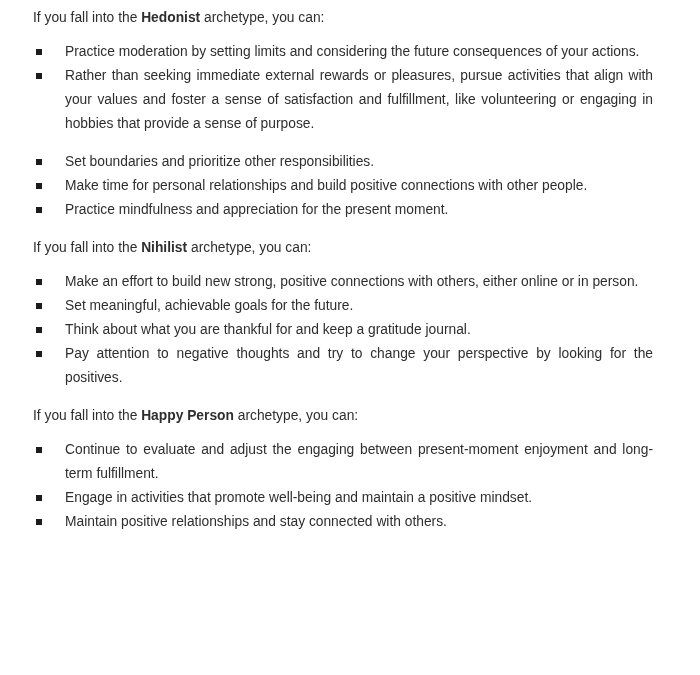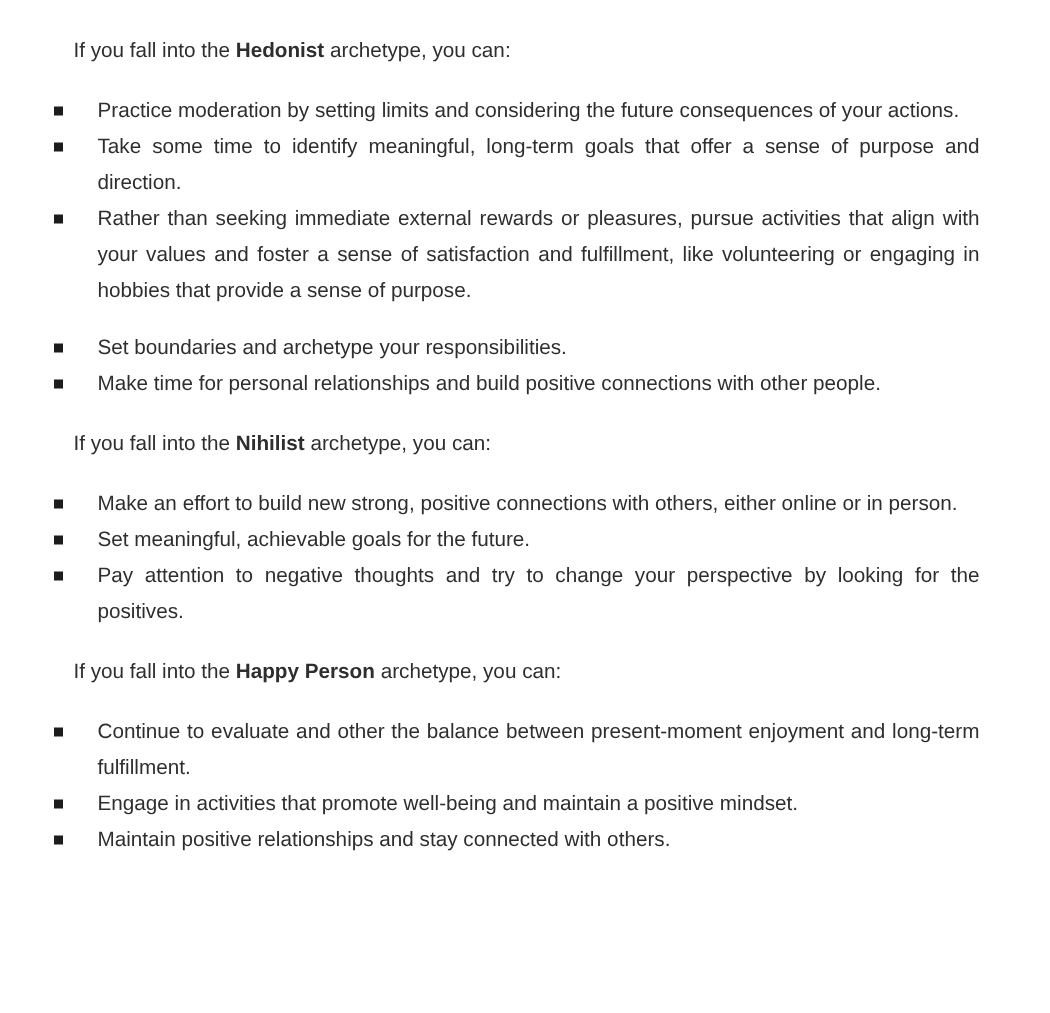--- a/index.html
+++ b/index.html
@@ -8,21 +8,21 @@
     width: 700px;
     height: 675px;
     background: #ffffff;
     overflow: hidden;
     font-family: "Liberation Sans", "DejaVu Sans", sans-serif;
     font-size: 13.8px;
     color: #2e2e2e;
     padding: 6px 47px 0 33px;
   }
   .heading {
-    margin: 16px;
+    margin: 0;
     line-height: 24px;
     white-space: pre-wrap;
   }
   .bold { font-weight: bold; }
   ul.advice {
     list-style: none;
     margin: 10px 0 14px 0;
     padding: 0;
   }
   li.li {
@@ -51,66 +51,70 @@
 
   <section>
     <p class="heading"><span>If you fall into the </span><span class="bold">Hedonist</span><span> archetype, you can:</span></p>
     <ul class="advice">
       <li class="li">
           <span class="marker"></span>
           <div class="li-text">Practice moderation by setting limits and considering the future consequences of your actions.</div>
         </li>
       <li class="li">
           <span class="marker"></span>
-          <div class="li-text">Take some time to identify meaningful, long-term goals that offer a sense of purpose and direction.</div>
-        </li>
-      <li class="li">
-          <span class="marker"></span>
           <div class="li-text">Rather than seeking immediate external rewards or pleasures, pursue activities that align with your values and foster a sense of satisfaction and fulfillment, like volunteering or engaging in hobbies that provide a sense of purpose.</div>
         </li>
     </ul>
   </section>
 
   <section>
     <ul class="advice">
       <li class="li">
           <span class="marker"></span>
-          <div class="li-text">Set boundaries and archetype your responsibilities.</div>
+          <div class="li-text">Set boundaries and prioritize other responsibilities.</div>
         </li>
       <li class="li">
           <span class="marker"></span>
           <div class="li-text">Make time for personal relationships and build positive connections with other people.</div>
+        </li>
+      <li class="li">
+          <span class="marker"></span>
+          <div class="li-text">Practice mindfulness and appreciation for the present moment.</div>
         </li>
     </ul>
   </section>
 
   <section>
     <p class="heading"><span>If you fall into the </span><span class="bold">Nihilist</span><span> archetype, you can:</span></p>
     <ul class="advice">
       <li class="li">
           <span class="marker"></span>
           <div class="li-text">Make an effort to build new strong, positive connections with others, either online or in person.</div>
         </li>
       <li class="li">
           <span class="marker"></span>
           <div class="li-text">Set meaningful, achievable goals for the future.</div>
         </li>
       <li class="li">
           <span class="marker"></span>
+          <div class="li-text">Think about what you are thankful for and keep a gratitude journal.</div>
+        </li>
+      <li class="li">
+          <span class="marker"></span>
           <div class="li-text">Pay attention to negative thoughts and try to change your perspective by looking for the positives.</div>
         </li>
     </ul>
   </section>
 
   <section>
     <p class="heading"><span>If you fall into the </span><span class="bold">Happy Person</span><span> archetype, you can:</span></p>
     <ul class="advice">
       <li class="li">
           <span class="marker"></span>
-          <div class="li-text">Continue to evaluate and other the balance between present-moment enjoyment and long-term fulfillment.</div>
+          <div class="li-text">Continue to evaluate and adjust the engaging between present-moment enjoyment and long-term fulfillment.</div>
         </li>
       <li class="li">
           <span class="marker"></span>
           <div class="li-text">Engage in activities that promote well-being and maintain a positive mindset.</div>
         </li>
       <li class="li">
           <span class="marker"></span>
           <div class="li-text">Maintain positive relationships and stay connected with others.</div>
         </li>
 

